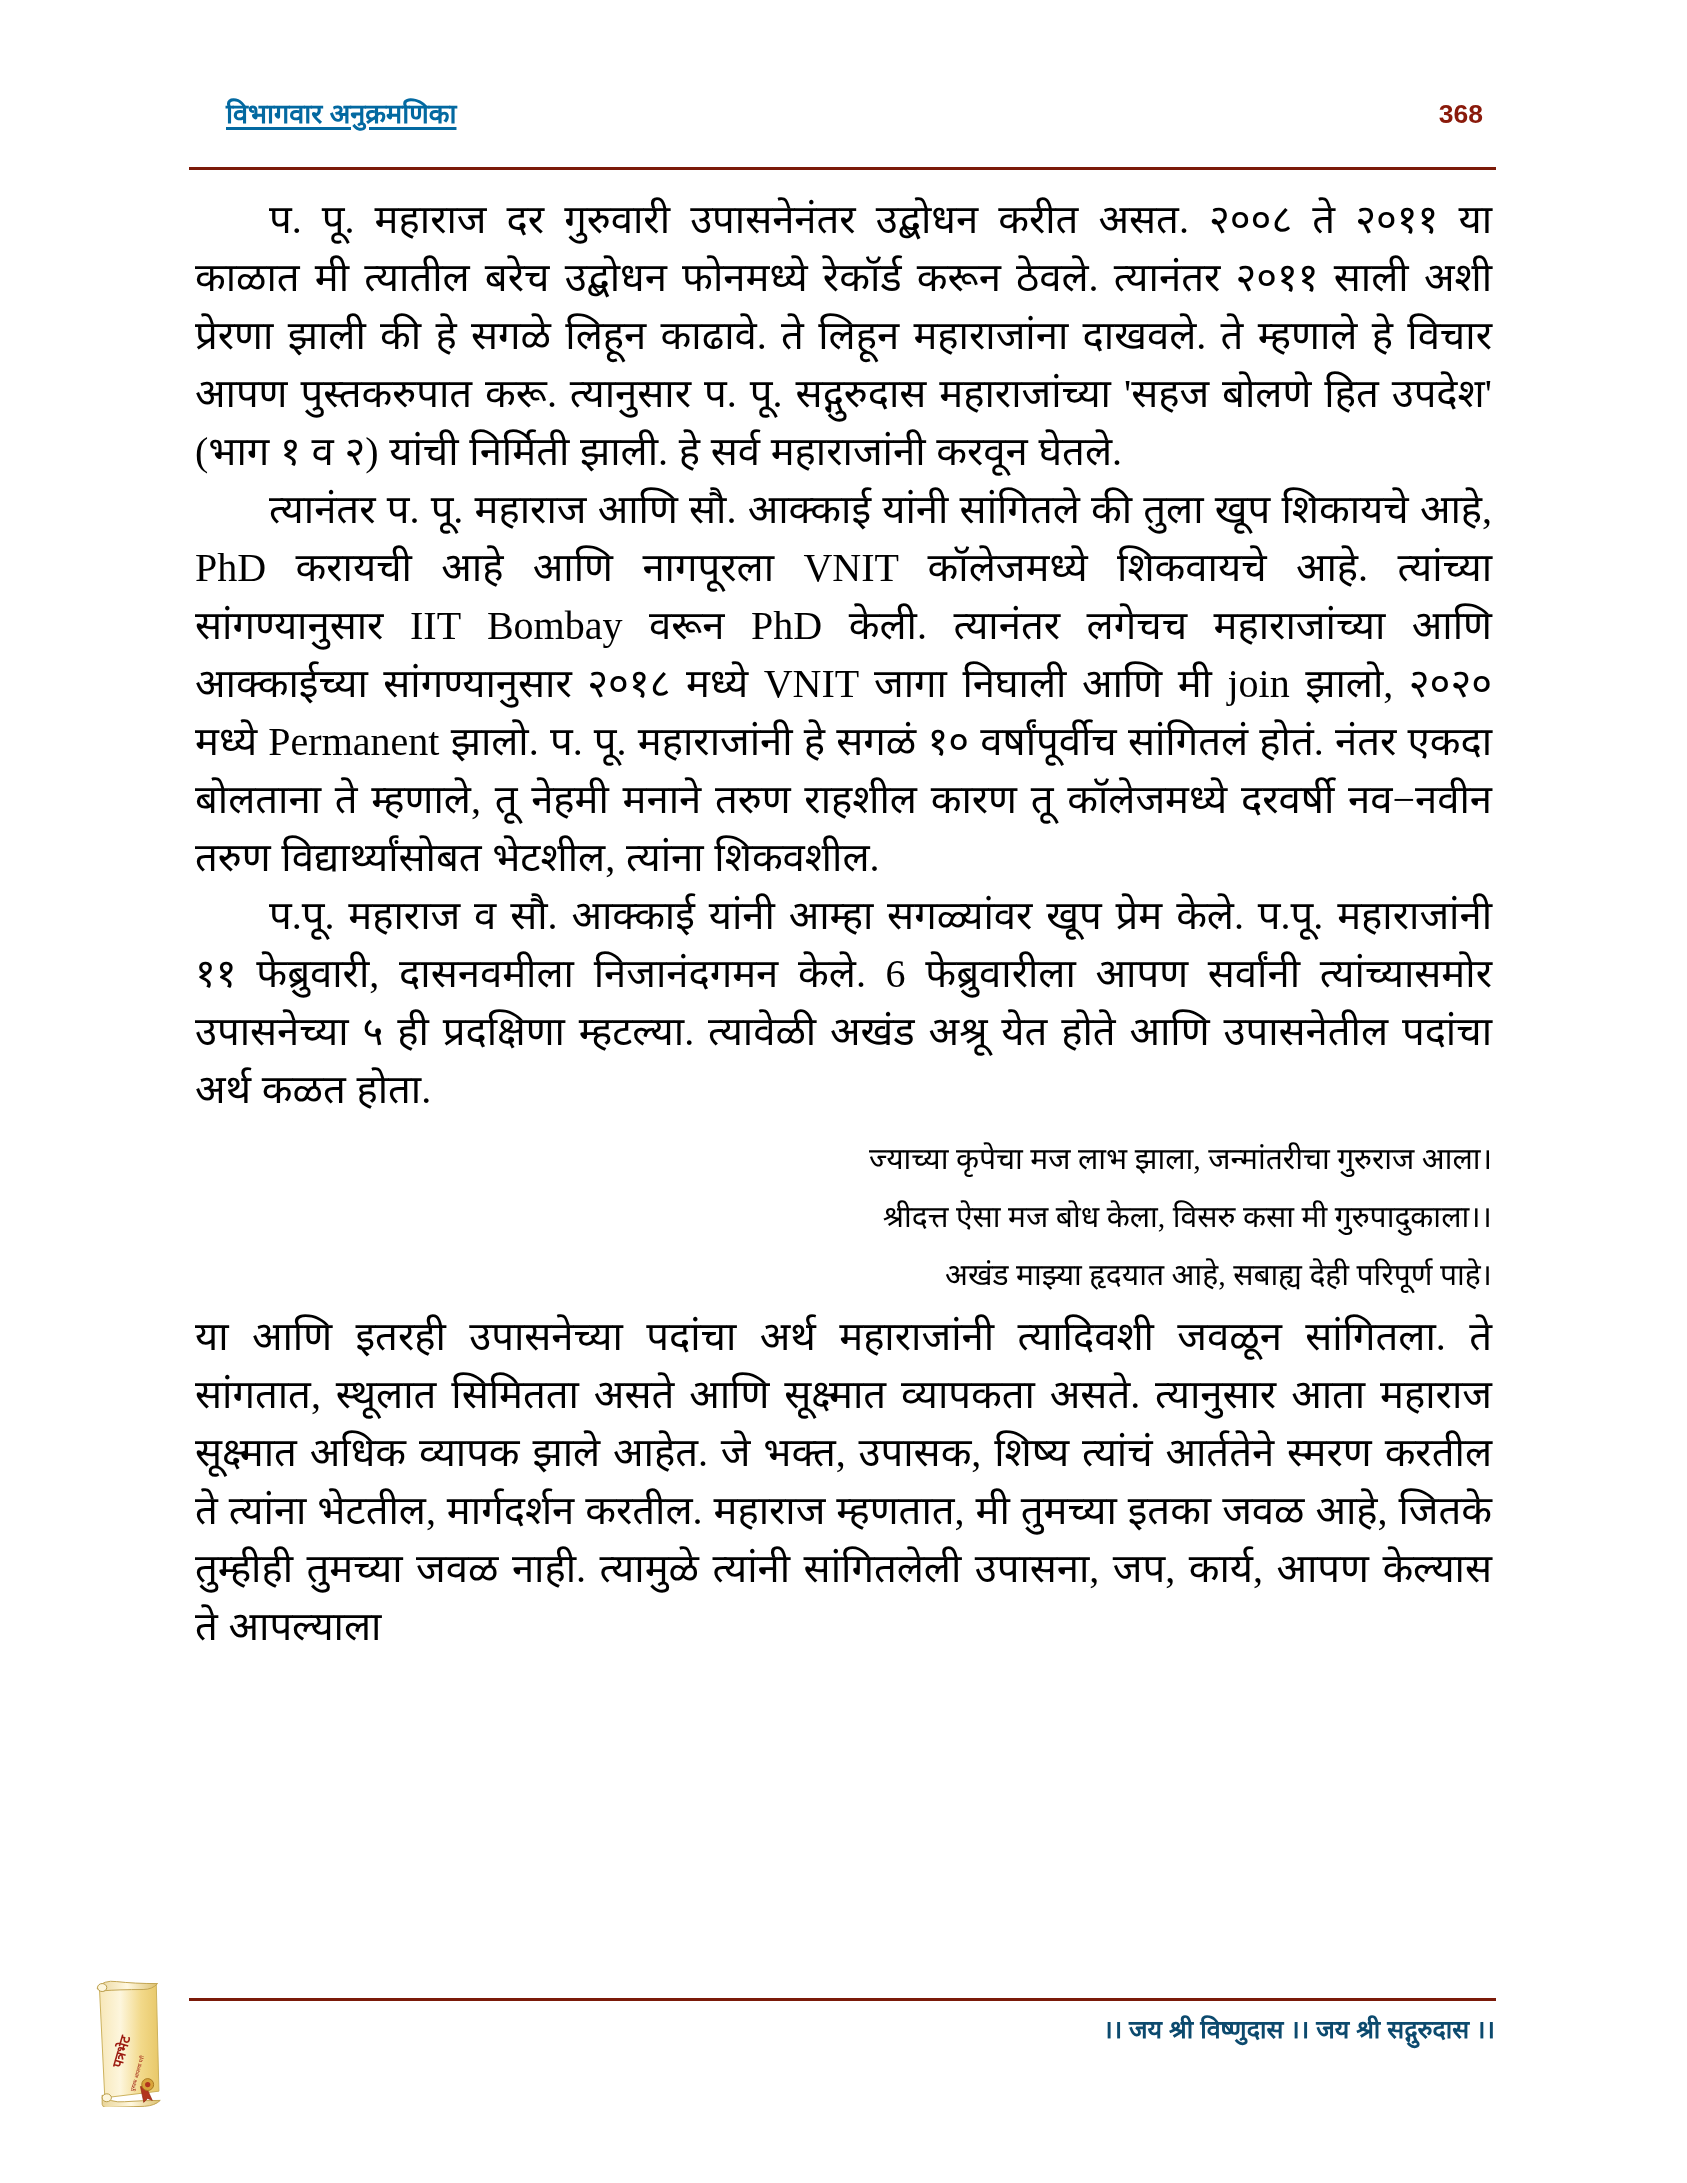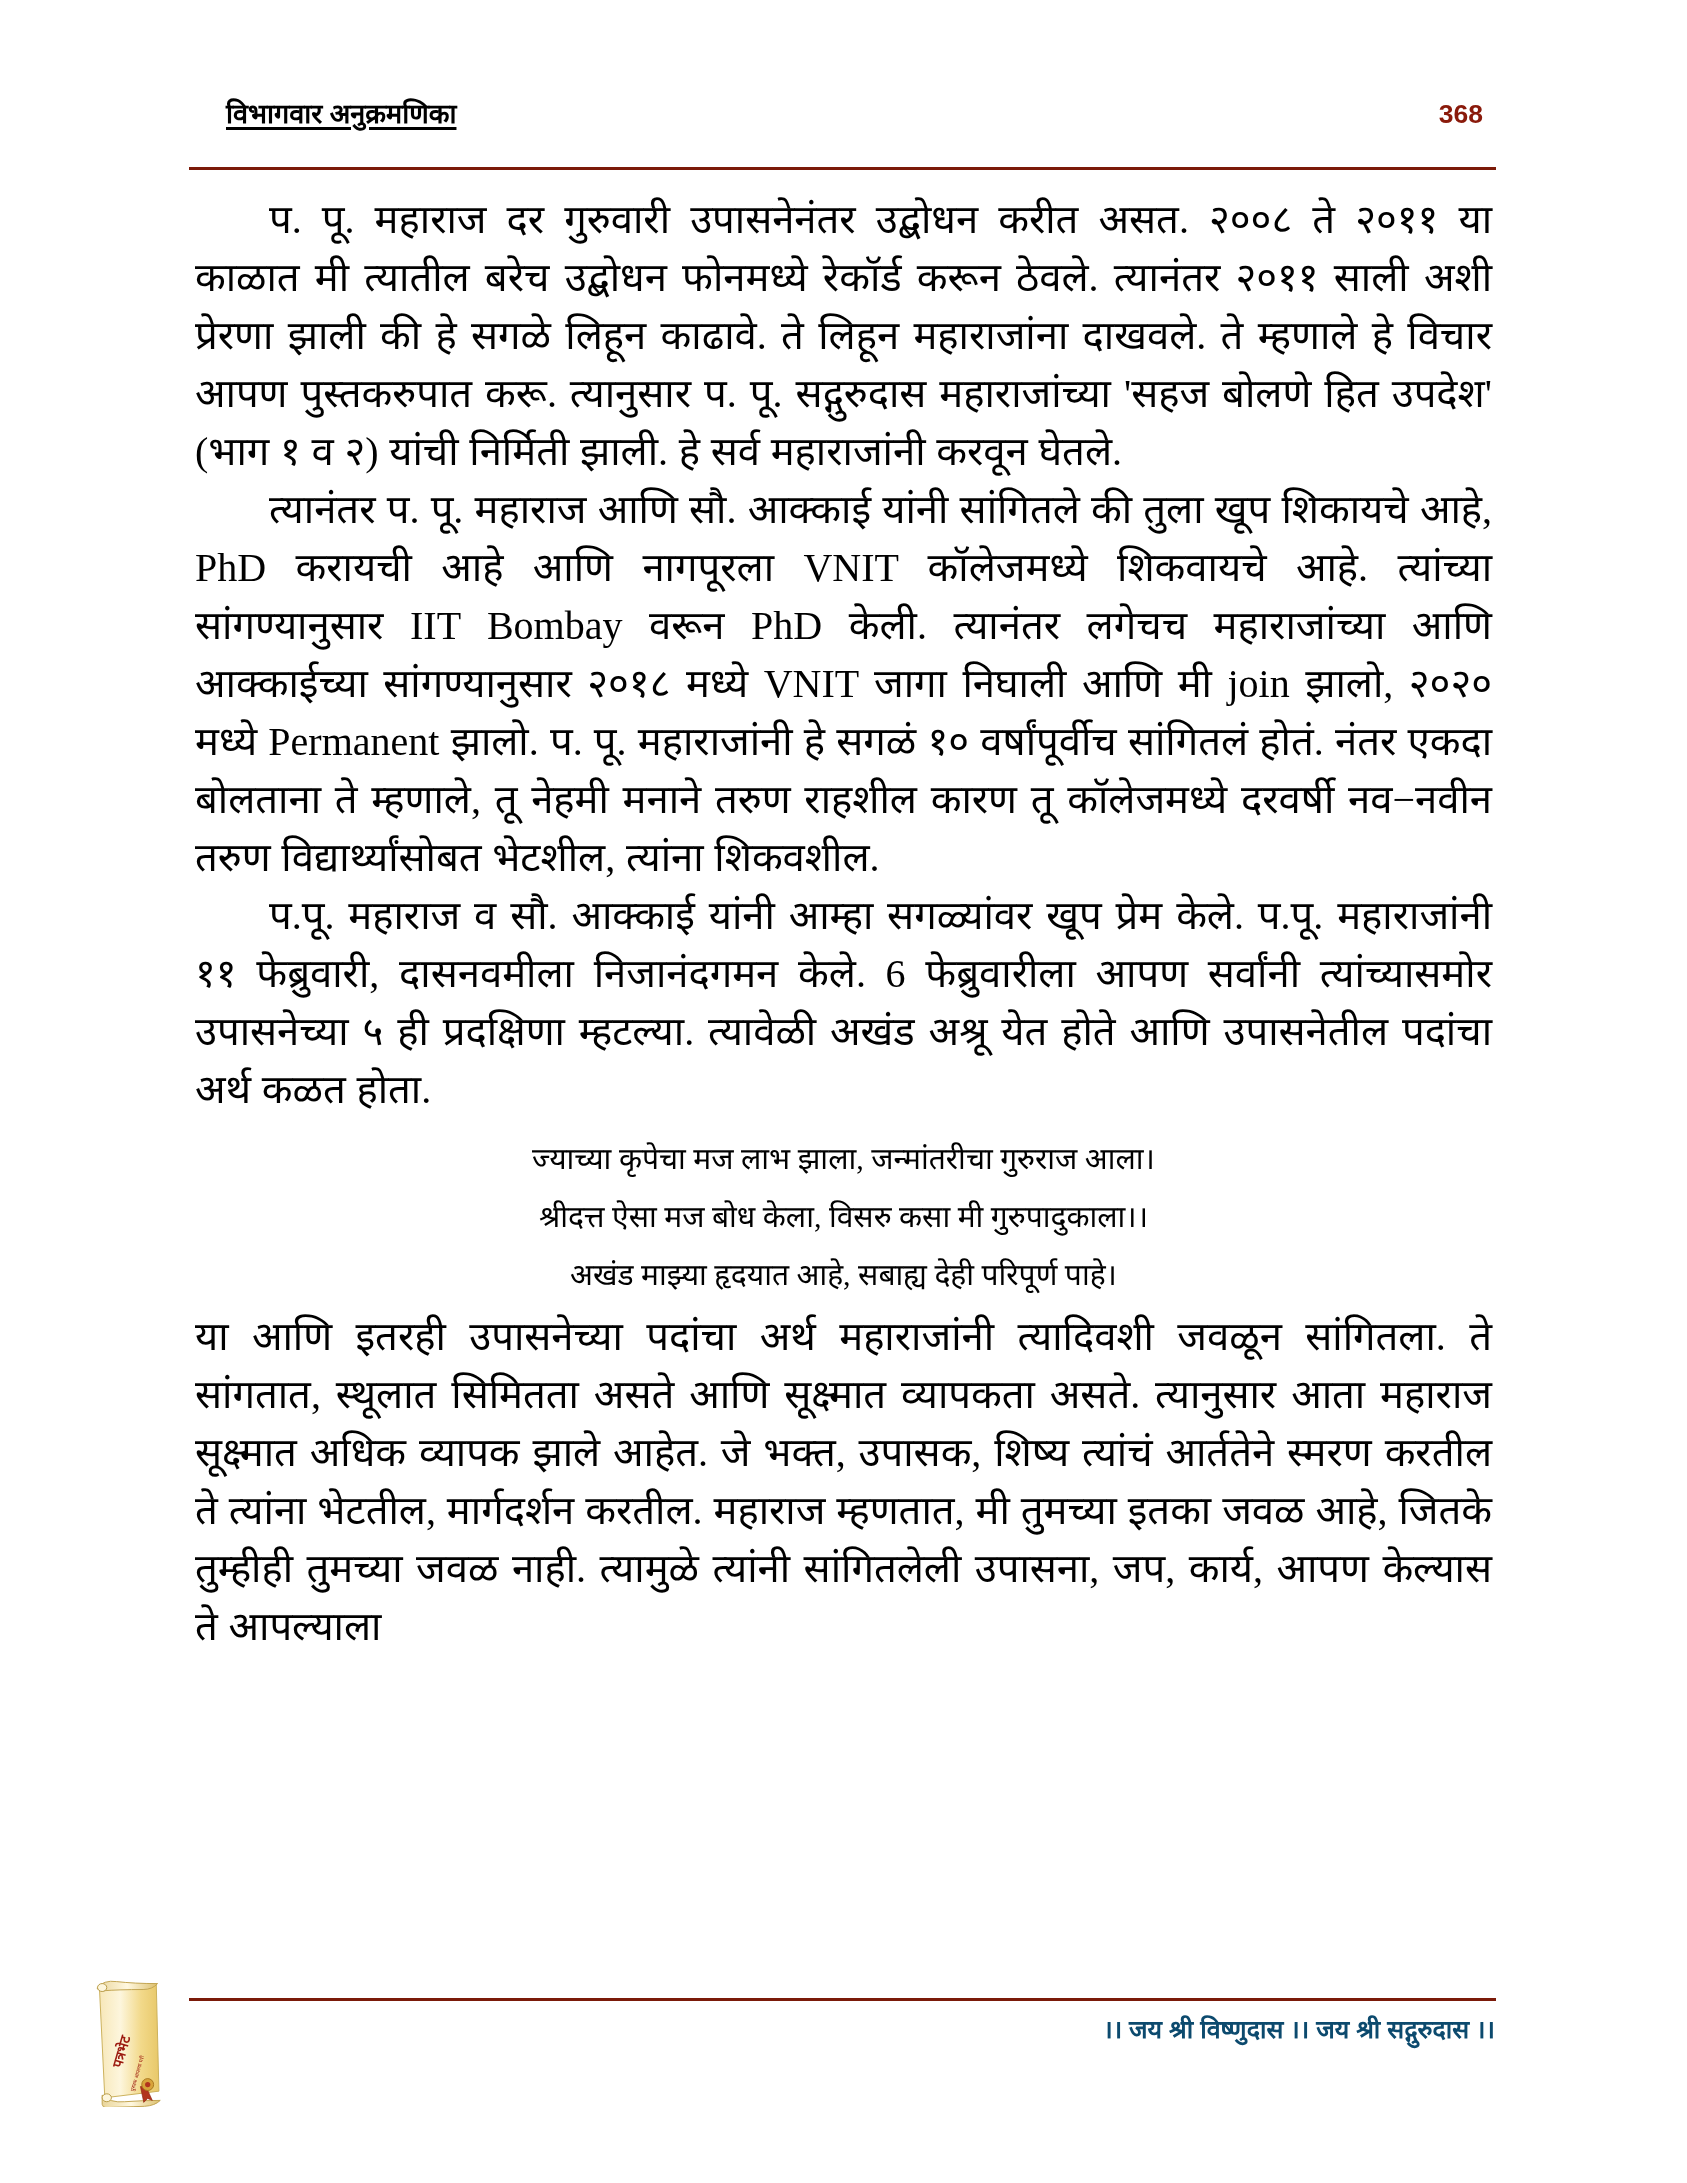--- a/index.html
+++ b/index.html
@@ -37,21 +37,21 @@
     font-family: "Liberation Sans", "DejaVu Sans", sans-serif;
     font-size: 26.5px;
     font-weight: bold;
     color: #8a1a0b;
     letter-spacing: 0.1px;
   }
   .header-link {
     font-family: "Liberation Sans", "DejaVu Sans", sans-serif;
     font-size: 27px;
     font-weight: bold;
-    color: #000000;
+    color: #0369a1;
     text-decoration: underline;
     text-underline-offset: 4px;
     text-decoration-thickness: 2.6px;
     margin-left: 34px;
     cursor: pointer;
   }
   .header-pageno {
     font-family: "Liberation Sans", "DejaVu Sans", sans-serif;
     font-size: 26.5px;
     font-weight: bold;
@@ -95,21 +95,21 @@
   }
   p.para.noindent {
     text-indent: 0;
   }
   .verse-block {
     margin: 10.6px 0 4px 0;
   }
   .verse-line {
     font-size: 30px;
     line-height: 58px;
-    text-align: center;
+    text-align: right;
     white-space: nowrap;
   }
 
   
   .footer-text {
     position: absolute;
     right: 192px;
     top: 2011px;
     font-family: "Liberation Sans", "DejaVu Sans", sans-serif;
     font-size: 25px;

